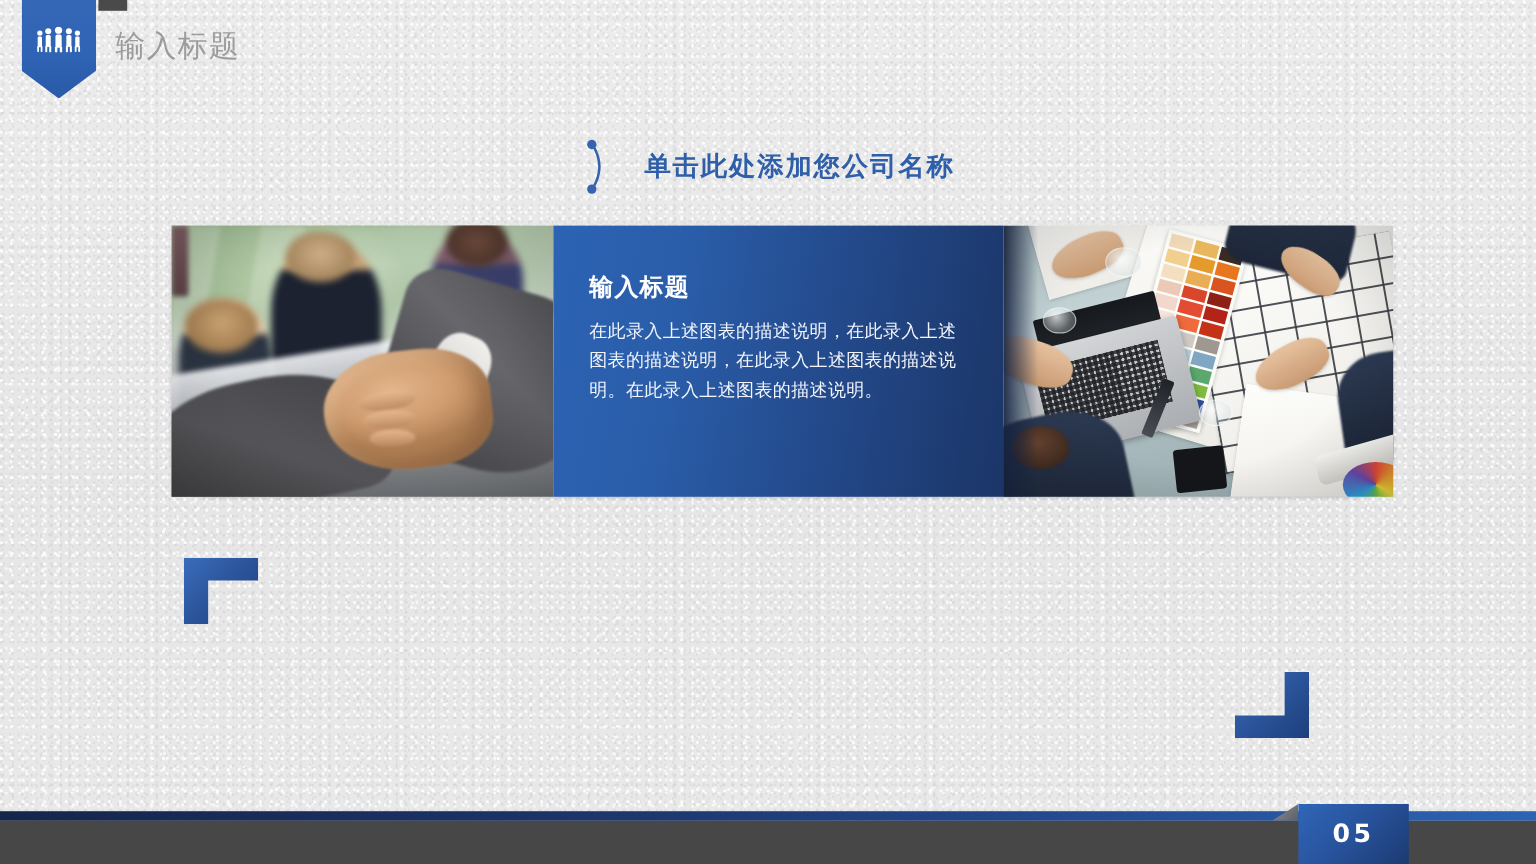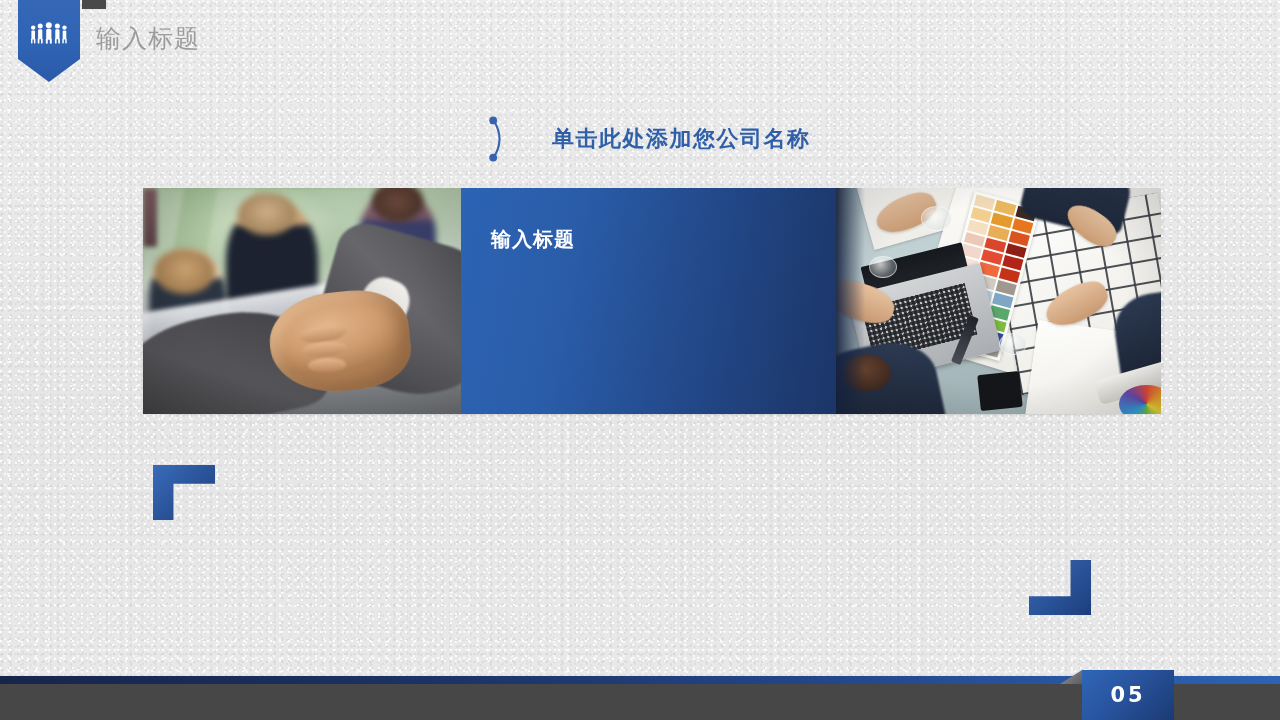--- a/index.html
+++ b/index.html
@@ -72,21 +72,21 @@
     font-size: 25px;
     color: #9c9c9c;
     letter-spacing: 1px;
     font-family: "DejaVu Sans", "Liberation Sans", sans-serif;
     white-space: nowrap;
   }
 
   
   #section-bracket { left: 484px; top: 114px; width: 30px; height: 50px; }
   #section-title {
-    left: 552px; top: 124px;
+    left: 537px; top: 124px;
     font-size: 22px;
     font-weight: bold;
     color: #2e5fa8;
     letter-spacing: 1.5px;
     white-space: nowrap;
     font-family: "DejaVu Sans", "Liberation Sans", sans-serif;
   }
 
   
   #media-band {
@@ -455,20 +455,21 @@
       <div class="pl-cuff"></div>
       <div class="pl-hands"></div>
       <div class="pl-finger pl-f1"></div>
       <div class="pl-finger pl-f2"></div>
       <div class="pl-finger pl-f3"></div>
       <div class="pl-vig"></div>
     </div>
 
     <div id="copy-panel">
       <div id="copy-heading">输入标题</div>
+      <div id="copy-body">在此录入上述图表的描述说明，在此录入上述图表的描述说明，在此录入上述图表的描述说明。在此录入上述图表的描述说明。</div>
     </div>
 
     <div class="photo" id="photo-right">
       <div class="pr pr-paper pr-sheet4"></div>
       <div class="pr pr-paper pr-sheet3"></div>
       <div class="pr pr-paper pr-sheet1"></div>
       <div class="pr pr-paper pr-sheet2">
           <div class="pr-blue-plan"></div>
         </div>
       <div class="pr pr-paper pr-sheet5"></div>

